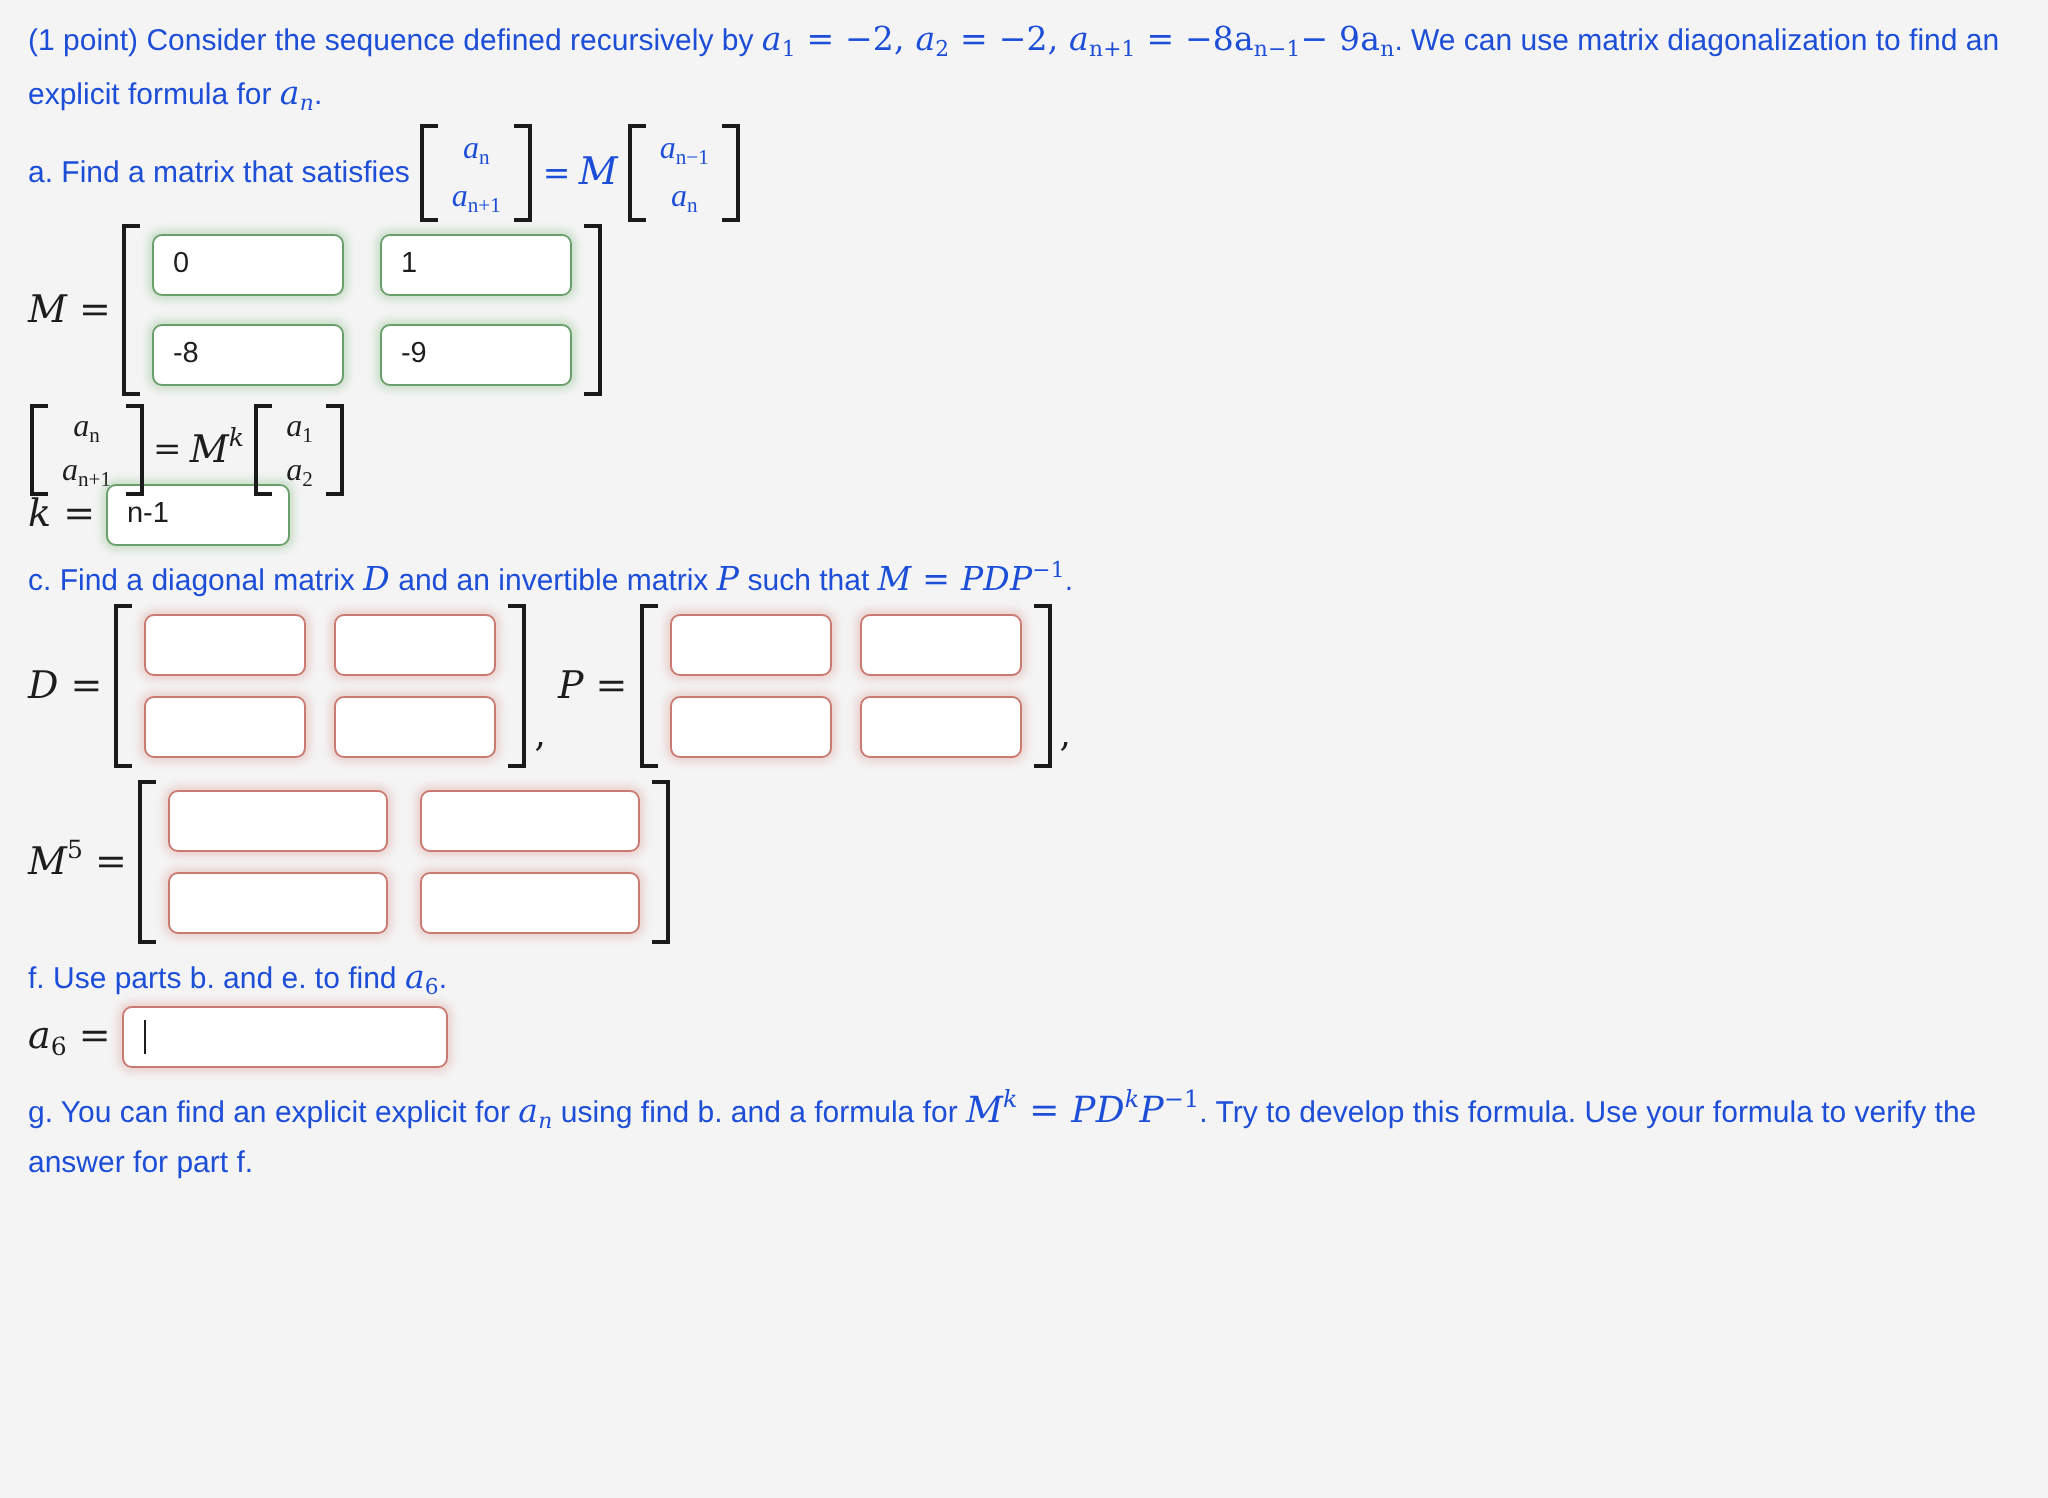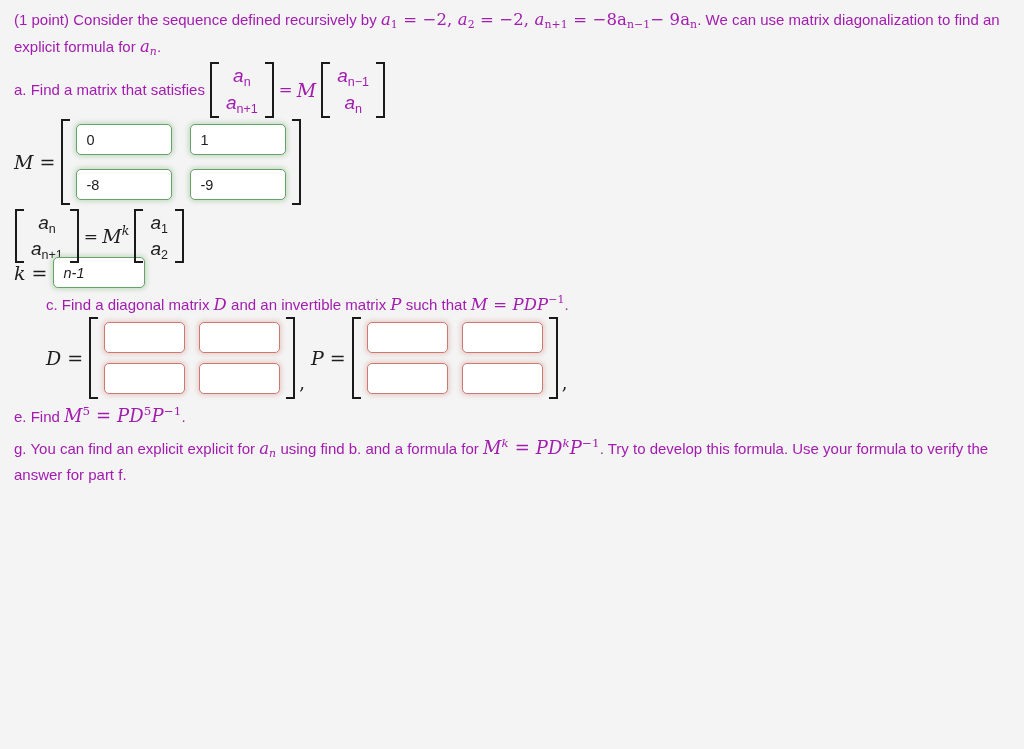--- a/index.html
+++ b/index.html
@@ -40,21 +40,21 @@
     font-style: italic;
     vertical-align: 0.62em;
     line-height: 0;
   }
   sup.msup.upr { font-style: normal; }
   sub.msub.upr { font-style: normal; }
 
   .prose {
     line-height: 1.62;
     font-size: 15px;
-    color: #a21caf;
+    color: #1d4ed8;
   }
   .prose .mathtext { font-size: 16.5px; }
 
   
   .brk {
     display: inline-block;
     width: 9px;
     align-self: stretch;
     position: relative;
   }
@@ -76,23 +76,23 @@
   }
   .colvec .cells {
     display: flex;
     flex-direction: column;
     align-items: center;
     justify-content: center;
     padding: 3px 7px;
     gap: 4px;
   }
   .colvec .cells > span {
-    font-family: Liberation Sans, sans-serif;
-    font-style: italic;
-    font-size: 19px;
+    font-family: Liberation Serif, serif;
+    font-style: italic;
+    font-size: 16px;
     white-space: nowrap;
   }
 
   
   .ansbox {
     box-sizing: border-box;
     background: #ffffff;
     border-radius: 5px;
     font-family: "Liberation Sans", sans-serif;
     font-size: 14.5px;
@@ -226,25 +226,25 @@
         <span class="cells">
           <span><span>a</span><sub class="msub upr">1</sub></span>
           <span><span>a</span><sub class="msub upr">2</sub></span>
         </span>
         <span class="brk r"></span>
       </span>
     </div>
 
     <div class="eqrow" style="margin-top:-6px;">
       <span class="eqlabel"><span>k</span> <span style="font-style:normal;">=</span></span>
-      <span class="ansbox green" style="width:92px;font-style:italic;">n-1</span>
-    </div>
-  </div>
-
-  <div class="sec" style="margin-top:7px;margin-left:32px;">
+      <span class="ansbox green" style="width:92px;">n-1</span>
+    </div>
+  </div>
+
+  <div class="sec" style="margin-top:7px;">
     <div class="prose tight">
       <span>c. Find a diagonal matrix</span>
       <span class="mathtext">D</span>
       <span>and an invertible matrix</span>
       <span class="mathtext">P</span>
       <span>such that</span>
       <span class="mathtext"><span>M</span> <span style="font-style:normal;">=</span> <span>PDP</span><sup class="msup upr">−1</sup></span><span>.</span>
     </div>
 
     <div class="eqrow" style="margin-top:2px;">
@@ -273,27 +273,50 @@
       </span>
       <span class="comma">,</span>
     </div>
   </div>
 
   <div class="sec" style="margin-top:6px;">
 
   </div>
 
   <div class="sec" style="margin-top:6px;">
+
+    <div class="eqrow" style="margin-top:2px;">
+      <span class="eqlabel"><span>M</span><sup class="msup upr">5</sup> <span style="font-style:normal;">=</span></span>
+      <span class="matrix">
+        <span class="brk l"></span>
+        <span class="grid" style="gap:10px 16px;">
+          <span class="ansbox red" style="width:110px;"></span>
+          <span class="ansbox red" style="width:110px;"></span>
+          <span class="ansbox red" style="width:110px;"></span>
+          <span class="ansbox red" style="width:110px;"></span>
+        </span>
+        <span class="brk r"></span>
+      </span>
+    </div>
+  </div>
+
+  <div class="sec" style="margin-top:7px;">
     <div class="prose tight">
-      <span>e. Find</span>
-      <span class="mathtext" style="font-size:18px;"><span>M</span><sup class="msup upr">5</sup> <span style="font-style:normal;">=</span> <span>PD</span><sup class="msup upr">5</sup><span>P</span><sup class="msup upr">−1</sup></span><span>.</span>
-    </div>
-
-  </div>
-
+      <span>f. Use parts b. and e. to find</span>
+      <span class="mathtext"><span>a</span><sub class="msub upr">6</sub></span><span>.</span>
+    </div>
+
+    <div class="eqrow" style="margin-top:4px;">
+      <span class="eqlabel"><span>a</span><sub class="msub upr">6</sub> <span style="font-style:normal;">=</span></span>
+      <span class="ansbox red" style="width:163px;">
+        <span class="caret"></span>
+          <span></span>
+      </span>
+    </div>
+  </div>
 
   <div class="prose" style="margin-top:7px;">
     <span>g. You can find an explicit explicit for</span>
     <span class="mathtext"><span>a</span><sub class="msub">n</sub></span>
     <span>using find b. and a formula for</span>
     <span class="mathtext" style="font-size:18px;"><span>M</span><sup class="msup">k</sup> <span style="font-style:normal;">=</span> <span>PD</span><sup class="msup">k</sup><span>P</span><sup class="msup upr">−1</sup></span><span>. Try to develop this formula. Use your formula to verify the answer for part f.</span>
   </div>
 
 </div>
 

